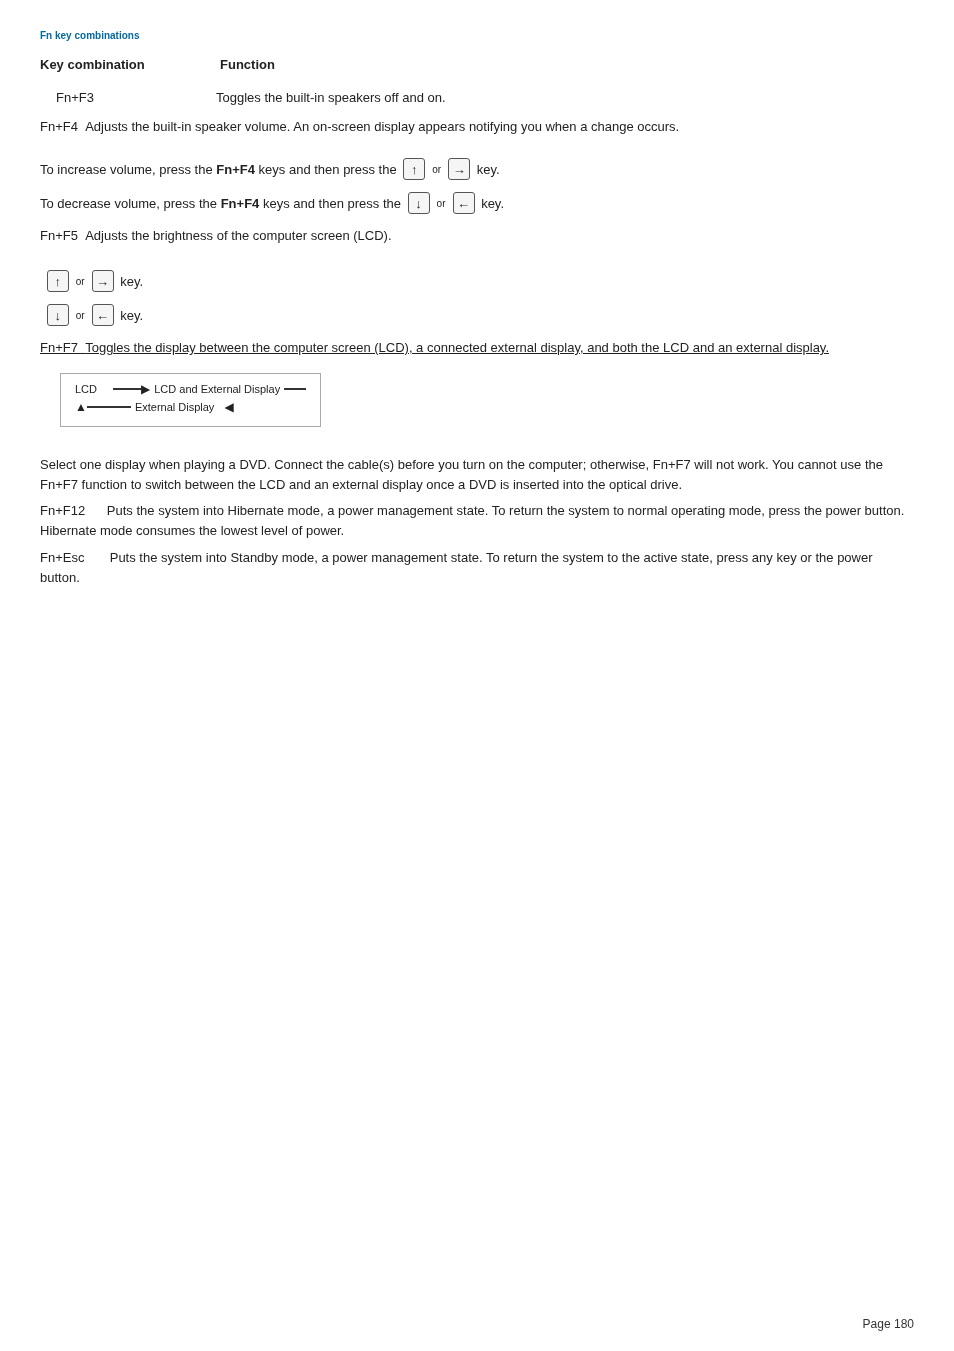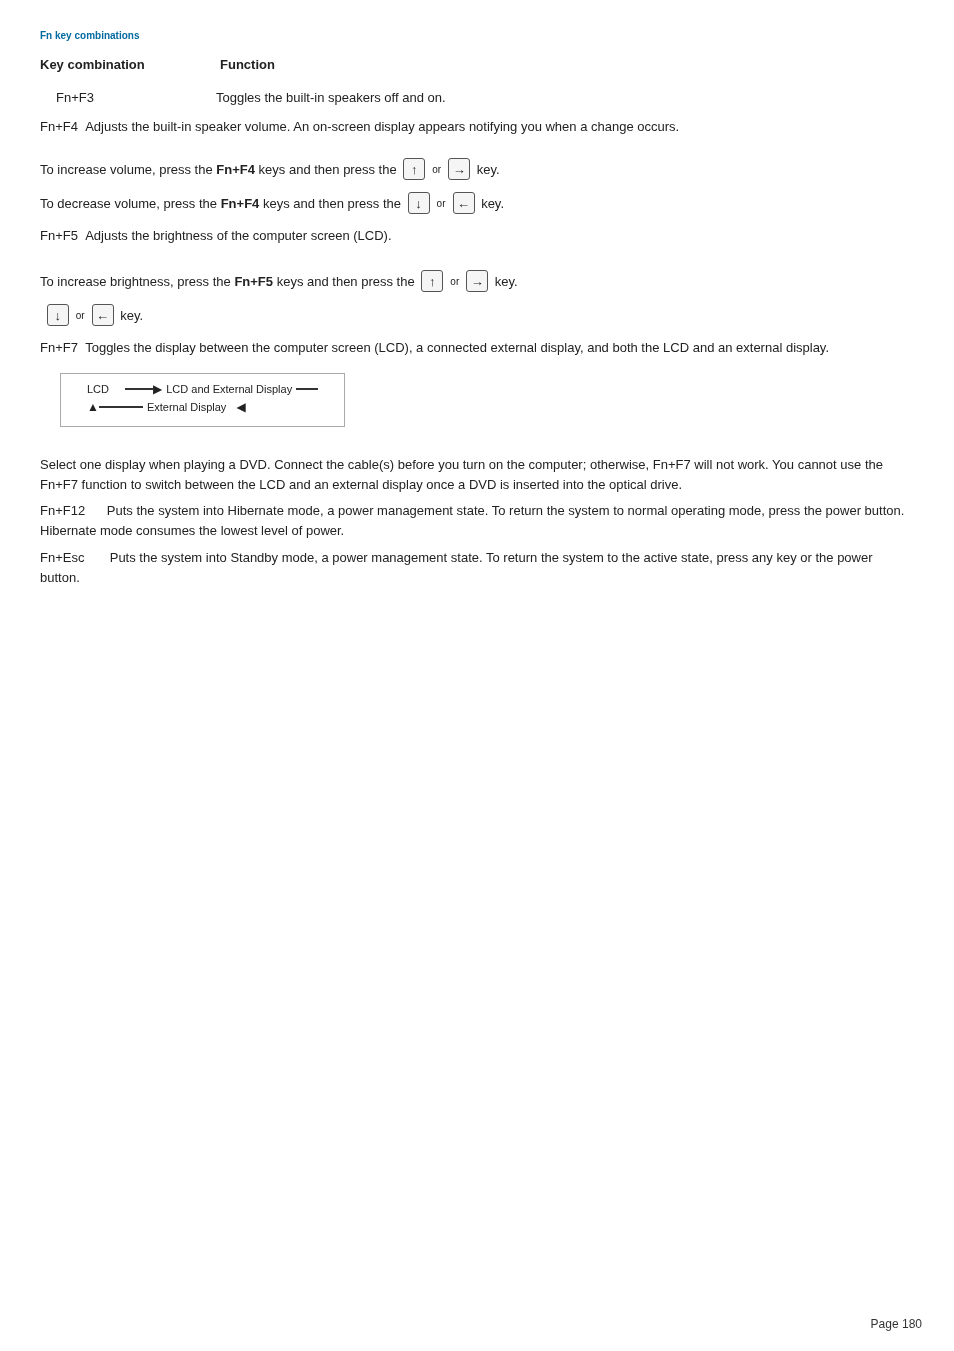--- a/index.html
+++ b/index.html
@@ -67,21 +67,21 @@
       margin: 0 3px;
       background: #f5f5f5;
     }
     .or-text {
       margin: 0 4px;
       font-size: 10px;
     }
     .lcd-diagram {
       border: 1px solid #aaa;
       display: inline-block;
-      padding: 8px 26px;
+      padding: 8px 14px;
       margin: 12px 0 14px 20px;
       font-size: 11px;
       font-family: Arial, sans-serif;
     }
     .lcd-row {
       display: flex;
       align-items: center;
       margin-bottom: 4px;
     }
     .lcd-label {
@@ -89,21 +89,21 @@
       font-size: 11px;
     }
     .bottom-text {
       font-size: 13px;
       line-height: 1.55;
       margin-bottom: 6px;
     }
     .page-number {
       position: absolute;
       bottom: 20px;
-      right: 32px;
+      right: 40px;
       font-size: 12px;
       color: #333;
     }
     b {
       font-weight: bold;
     }
   </style>
 </head>
 <body>
 
@@ -144,39 +144,38 @@
     &nbsp;<span>key.</span>
   </div>
 </div>
 
 <div class="section">
   <div style="margin-bottom:27px;">
     <span>Fn+F5&nbsp;&nbsp;</span><span>Adjusts the brightness of the computer screen (LCD).</span>
   </div>
 
   <div class="arrow-row">
-    <span>To increase brightness, press the <b>Fn+F5</b> keys and then press the</span>
     &nbsp;
     <span class="arrow-box">↑</span>
     <span class="or-text">or</span>
     <span class="arrow-box">→</span>
     &nbsp;<span>key.</span>
   </div>
 
   <div class="arrow-row">
     &nbsp;
     <span class="arrow-box">↓</span>
     <span class="or-text">or</span>
     <span class="arrow-box">←</span>
     &nbsp;<span>key.</span>
   </div>
 </div>
 
 <div class="section">
-  <div style="margin-bottom:6px;">
+  <div style="margin-bottom:6px;text-decoration:underline;">
     <span>Fn+F7&nbsp;&nbsp;</span><span>Toggles the display between the computer screen (LCD), a connected external display, and both the LCD and an external display.</span>
   </div>
 
   
   <div class="lcd-diagram">
     
     <div class="lcd-row">
       <span class="lcd-label">LCD</span>
       <span style="display:inline-block; width:28px; height:1.5px; background:#333; vertical-align:middle;"></span>
       <span style="font-size:12px; vertical-align:middle;">▶</span>

